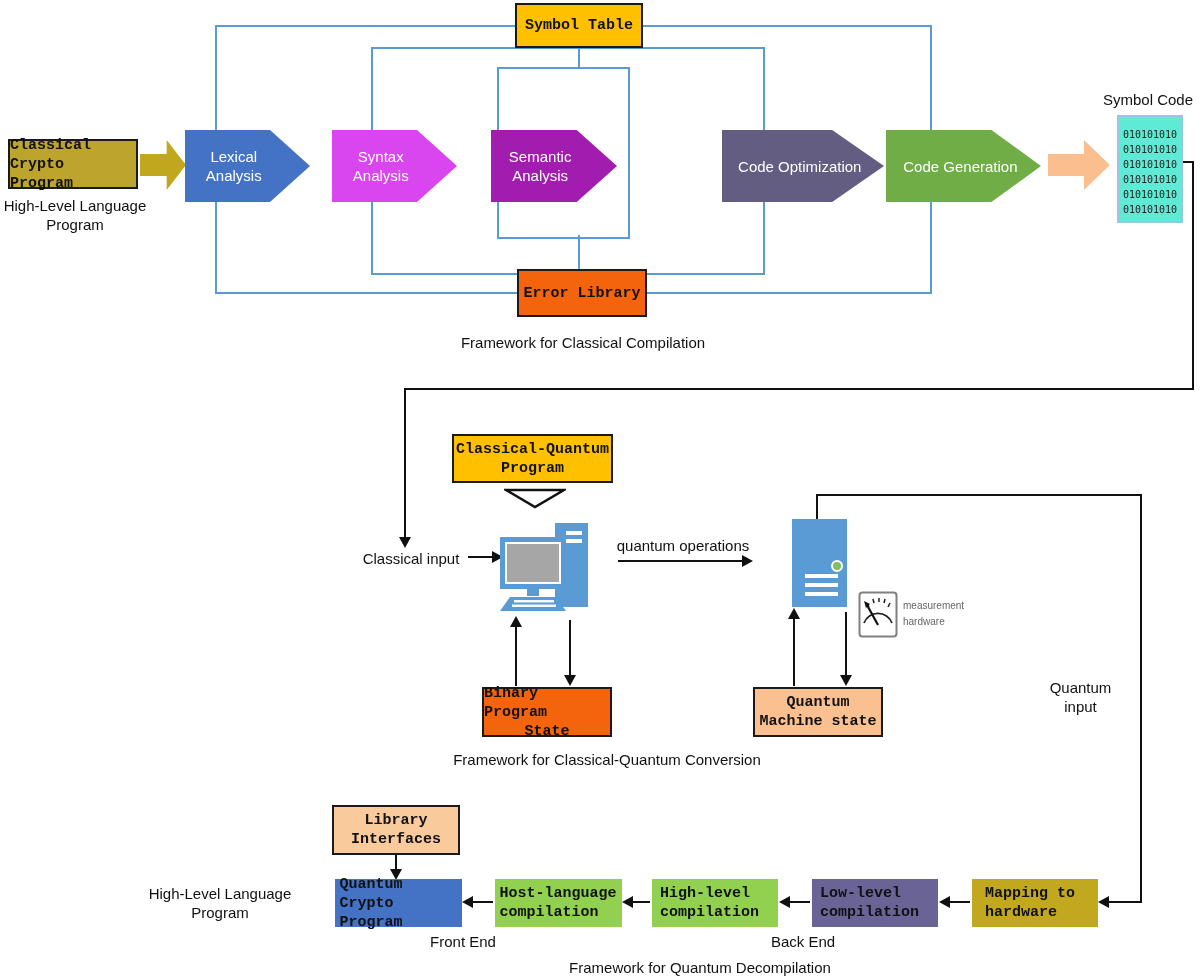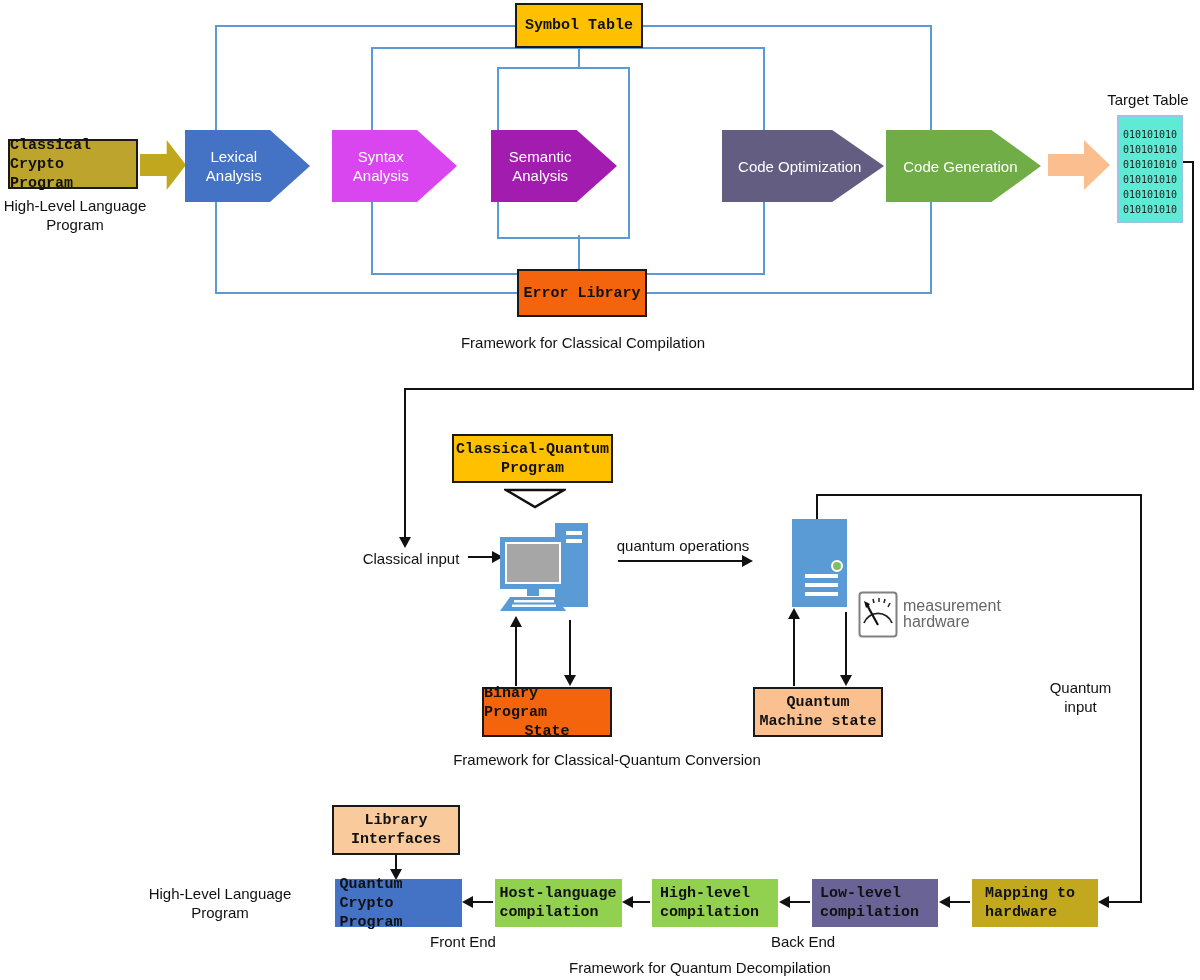--- a/index.html
+++ b/index.html
@@ -23,21 +23,21 @@
          clip-path:polygon(0 0,68% 0,100% 50%,68% 100%,0 100%);color:#fff;font-size:15px;z-index:5;}
   .stage .two{width:62%;margin-right:22%;text-align:center;line-height:19px;}
   .stage .one{width:92%;text-align:center;white-space:nowrap;margin-right:4%;}
   
   .box{position:absolute;display:flex;flex-direction:column;align-items:center;justify-content:center;
        font-weight:600;font-size:15px;line-height:19px;z-index:6;color:#111;font-family:Liberation Mono, monospace;}
   .bordered{border:2px solid #1a1a1a;}
   .lbl{position:absolute;font-size:15px;line-height:19px;text-align:center;color:#111;}
   .block-arrow{position:absolute;clip-path:polygon(0 28%,58% 28%,58% 0,100% 50%,58% 100%,58% 72%,0 72%);}
   .bin{font-family:"DejaVu Sans Mono",monospace;font-size:10px;line-height:15px;color:#222;font-weight:400;}
-  .small-gray{position:absolute;font-size:16px;line-height:16px;color:#666;text-align:left;}
+  .small-gray{position:absolute;font-size:10px;line-height:16px;color:#666;text-align:left;}
 </style>
 </head>
 <body>
 
 <div id="canvas">
 
   <div class="brect" style="left:215px;top:25px;width:713px;height:265px;"></div>
   <div class="brect" style="left:371px;top:47px;width:390px;height:224px;"></div>
   <div class="brect" style="left:497px;top:67px;width:129px;height:168px;"></div>
   <div class="bline-v" style="left:578px;top:47px;height:20px;"></div>
@@ -71,21 +71,21 @@
   </div>
   <div class="stage" style="left:722px;width:162px;background:#635D82;">
     <span class="one">Code Optimization</span>
   </div>
   <div class="stage" style="left:886px;width:155px;background:#70AD47;">
     <span class="one">Code Generation</span>
   </div>
 
   <div class="block-arrow" style="left:1048px;top:140px;width:62px;height:50px;background:#FBBF8F;"></div>
 
-  <div class="lbl" style="left:1098px;top:90px;width:100px;">Target Table</div>
+  <div class="lbl" style="left:1098px;top:90px;width:100px;">Symbol Code</div>
   <div class="abs" style="left:1117px;top:115px;width:62px;height:94px;border:2px solid #9DC3E6;background:#5eead4;text-align:center;padding-top:10px;z-index:6;">
     <div class="bin">010101010</div>
     <div class="bin">010101010</div>
     <div class="bin">010101010</div>
     <div class="bin">010101010</div>
     <div class="bin">010101010</div>
     <div class="bin">010101010</div>
   </div>
 
   <div class="lbl" style="left:408px;top:333px;width:350px;">Framework for Classical Compilation</div>

